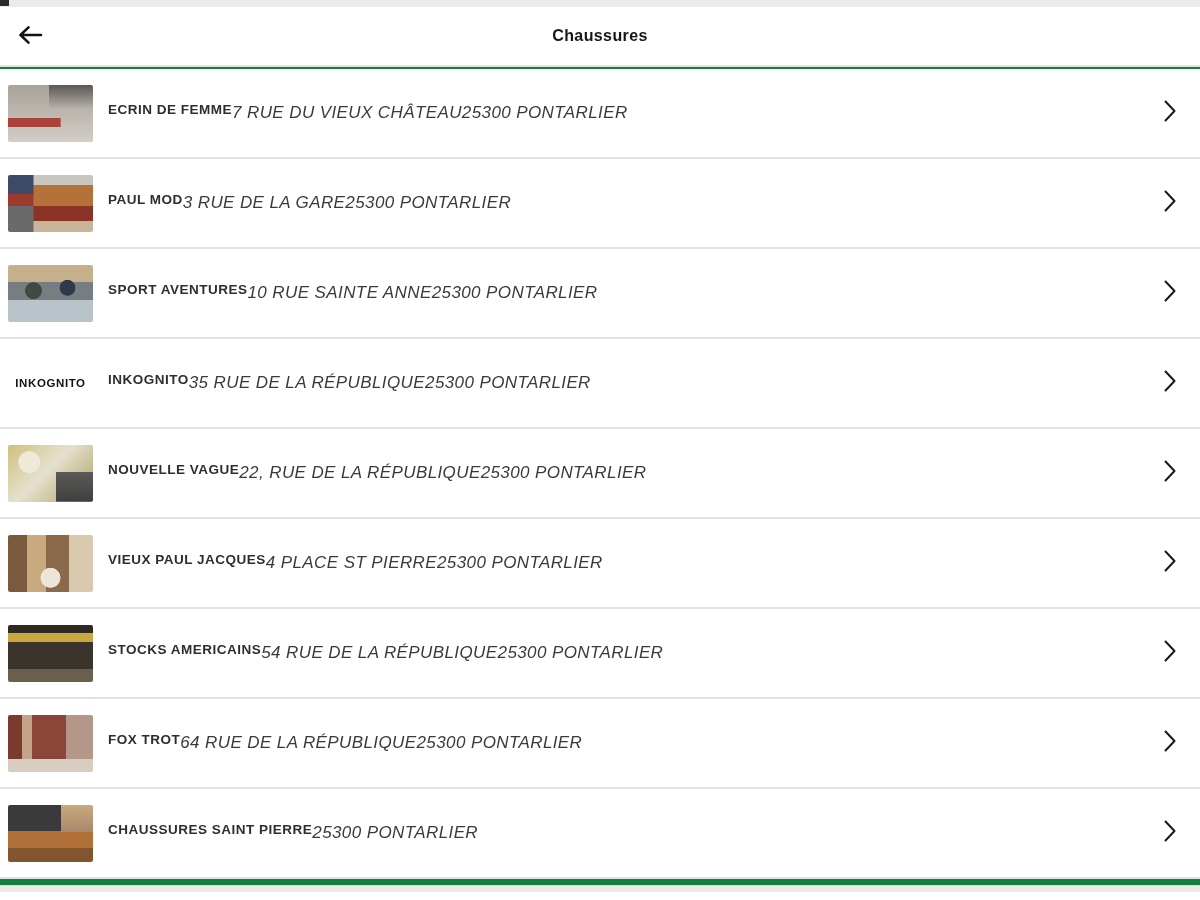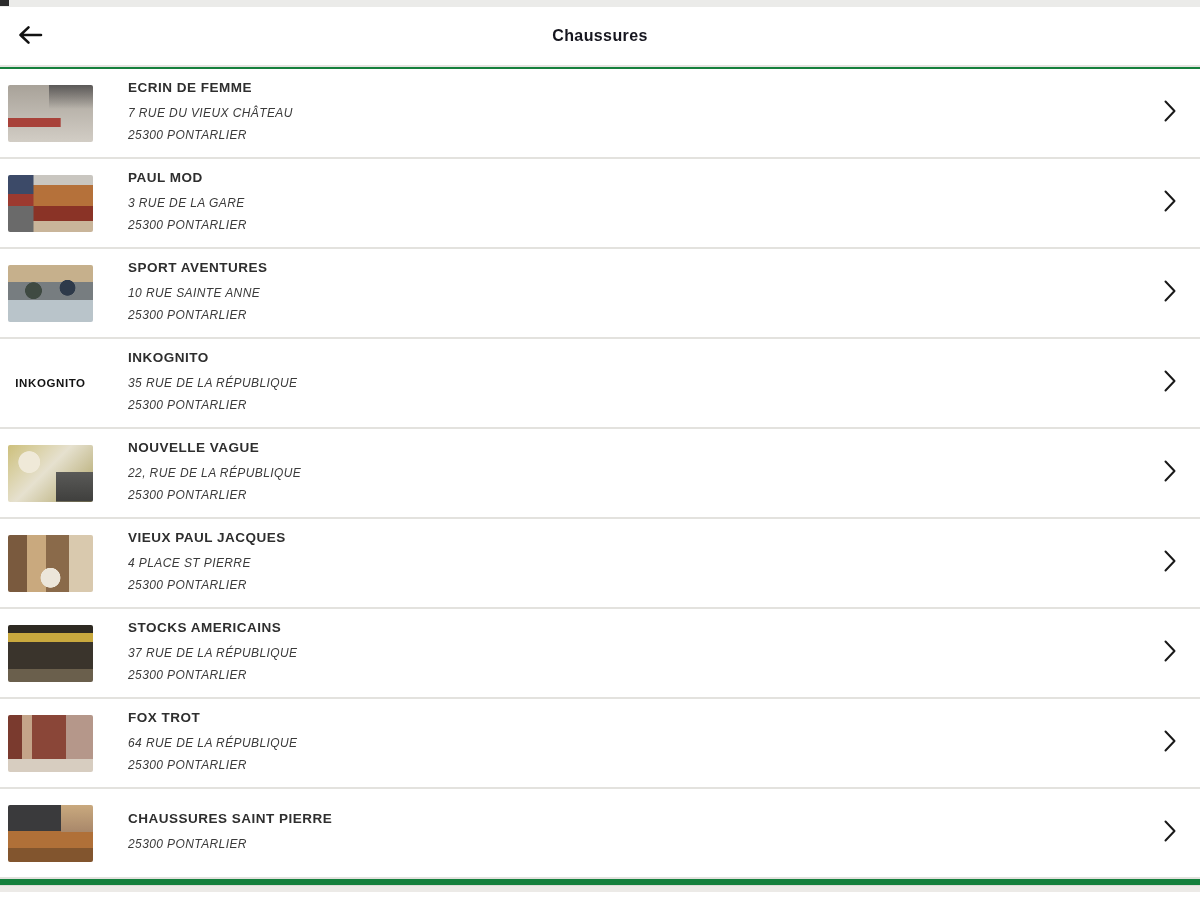--- a/index.html
+++ b/index.html
@@ -24,23 +24,23 @@
   .list { position:absolute; top:69px; left:0; width:1200px; }
   .row { position:relative; width:1200px; height:90px; background:#fff;
          border-bottom:2px solid #e3e2de; display:flex; align-items:center; cursor:pointer; }
   .thumb { flex:0 0 85px; width:85px; height:57px; margin-left:8px; margin-right:15px;
            border-radius:2px; background:#f2f2f0; overflow:hidden; position:relative;
            display:flex; align-items:center; justify-content:center; }
   .thumb-text { display:none; font-weight:700; font-size:11.5px; letter-spacing:.6px; color:#121212; }
   .thumb.text-logo { background:#fff; }
   .thumb.text-logo .thumb-text { display:block; }
 
-  .info { display:flex; flex-direction:column; justify-content:flex-start;margin-left:20px; }
+  .info { display:flex; flex-direction:row; justify-content:flex-start; }
   .store-name { font-size:13.5px; font-weight:700; color:#2e2e2e; letter-spacing:.5px; margin-bottom:7px; }
-  .store-address, .store-city { font-size:12px; font-style:italic; color:#3a3a3a;
+  .store-address, .store-city { font-size:17px; font-style:italic; color:#3a3a3a;
                                 letter-spacing:.4px; line-height:22px; }
 
   .chevron { position:absolute; right:23px; top:50%; transform:translateY(-50%); }
 
   
   .bottom-bar { position:absolute; bottom:0; left:0; width:1200px; height:7px; background:#eceae7;
                 border-top:1px solid #dcdbd7; z-index:5; }
 
   
   .t1 { background:
@@ -187,21 +187,21 @@
         </svg>
       </span>
     </div>
 
     <div class="row">
       <div class="thumb t7">
         
       </div>
       <div class="info">
         <div class="store-name">STOCKS AMERICAINS</div>
-        <div class="store-address">37 RUE DE LA RÉPUBLIQUE</div>
+        <div class="store-address">54 RUE DE LA RÉPUBLIQUE</div>
         <div class="store-city">25300 PONTARLIER</div>
       </div>
       <span class="chevron">
         <svg width="14" height="24" viewBox="0 0 14 24">
           <path d="M2.5 2.5 L11.5 12 L2.5 21.5" fill="none" stroke="#191919" stroke-width="2" stroke-linecap="round" stroke-linejoin="round"></path>
         </svg>
       </span>
     </div>
 
     <div class="row">

